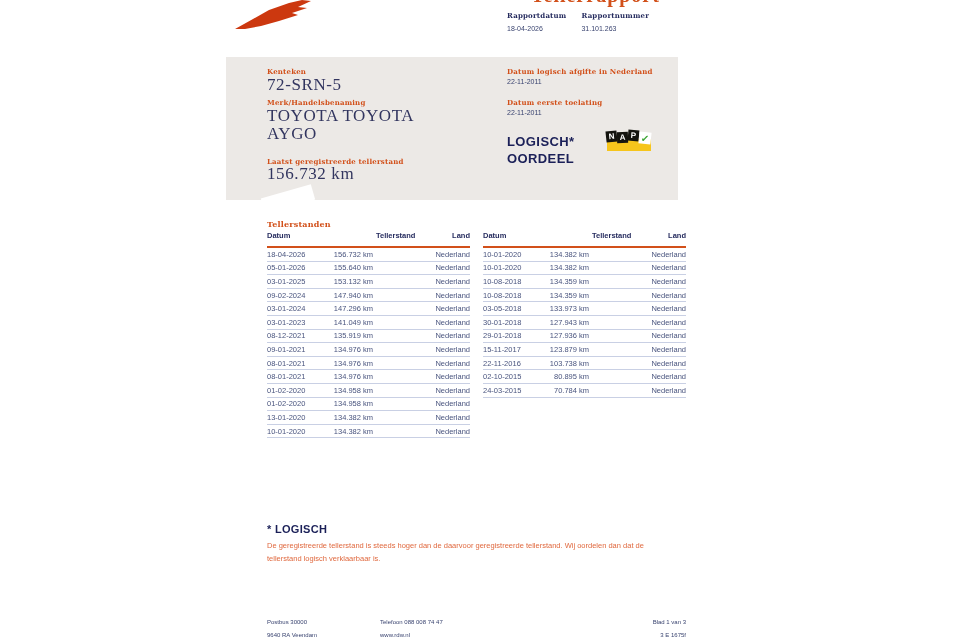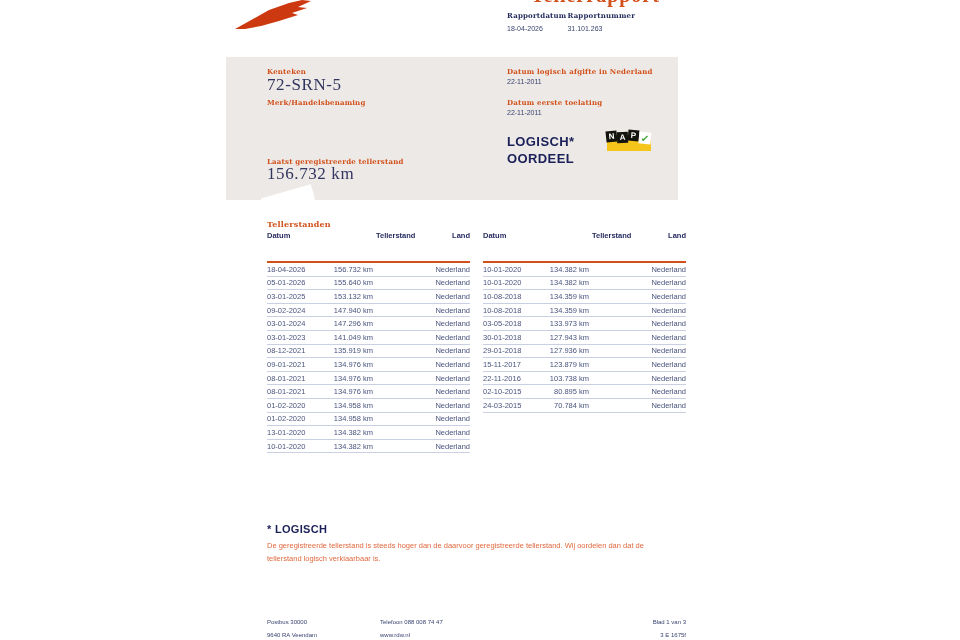--- a/index.html
+++ b/index.html
@@ -10,21 +10,21 @@
   }
   .abs { position:absolute; }
 
   
   .cut-title {
     top:-16px; left:531px;
     font-family:"Liberation Serif", serif; font-weight:bold;
     font-size:20px; letter-spacing:1px; color:var(--orange);
   }
   .logo-svg { top:0; left:233px; }
-  .meta { top:11px; left:507px; display:flex; gap:1px; }
+  .meta { top:11px; left:507px; display:flex; gap:15px; }
   .meta-col { display:flex; flex-direction:column; }
   .meta-label {
     font-family:"DejaVu Serif", serif; font-weight:bold;
     font-size:7px; color:#252B5E; letter-spacing:0.2px;
   }
   .meta-value { font-size:7px; color:#3A4470; margin-top:5px; }
 
   
   .panel {
     top:57px; left:226px; width:452px; height:143px;
@@ -73,21 +73,21 @@
     top:219px; left:267px;
     font-family:"DejaVu Serif", serif; font-weight:bold;
     font-size:8px; color:var(--orange); letter-spacing:0.2px;
   }
   .otable { top:231px; width:203px; font-size:7.5px; color:#49547E; }
   .otable.left  { left:267px; }
   .otable.right { left:483px; }
   .thead {
     display:flex; align-items:flex-start;
     font-weight:bold; color:#252B5E;
-    padding-bottom:21px; border-bottom:2px solid var(--orange);
+    padding-bottom:6px; border-bottom:2px solid var(--orange);
   }
   .trow {
     display:flex; align-items:center; height:12.6px;
     border-bottom:1px solid #C9D0E4;
   }
   .c0 { width:61px; }
   .c1 { width:45px; text-align:right; }
   .thead .c1 { text-align:left;margin-left:48px; }
   .c2 { flex:1; text-align:right; }
 
@@ -126,20 +126,21 @@
     <span class="meta-label">Rapportnummer</span>
     <span class="meta-value">31.101.263</span>
   </div>
 </div>
 
 <div class="abs panel">
   <span class="lbl" style="left:41px; top:10px;">Kenteken</span>
   <span class="big-val" style="left:41px; top:19px;">72-SRN-5</span>
 
   <span class="lbl" style="left:41px; top:41px;">Merk/Handelsbenaming</span>
+  <span class="big-val" style="left:41px; top:50px; width:160px;">TOYOTA TOYOTA AYGO</span>
 
   <span class="lbl" style="left:41px; top:100px;">Laatst geregistreerde tellerstand</span>
   <span class="big-val" style="left:41px; top:108px;">156.732 km</span>
 
   <span class="lbl" style="left:281px; top:10px;">Datum logisch afgifte in Nederland</span>
   <span class="sm-val" style="left:281px; top:21px;">22-11-2011</span>
 
   <span class="lbl" style="left:281px; top:41px;">Datum eerste toelating</span>
   <span class="sm-val" style="left:281px; top:52px;">22-11-2011</span>
 

